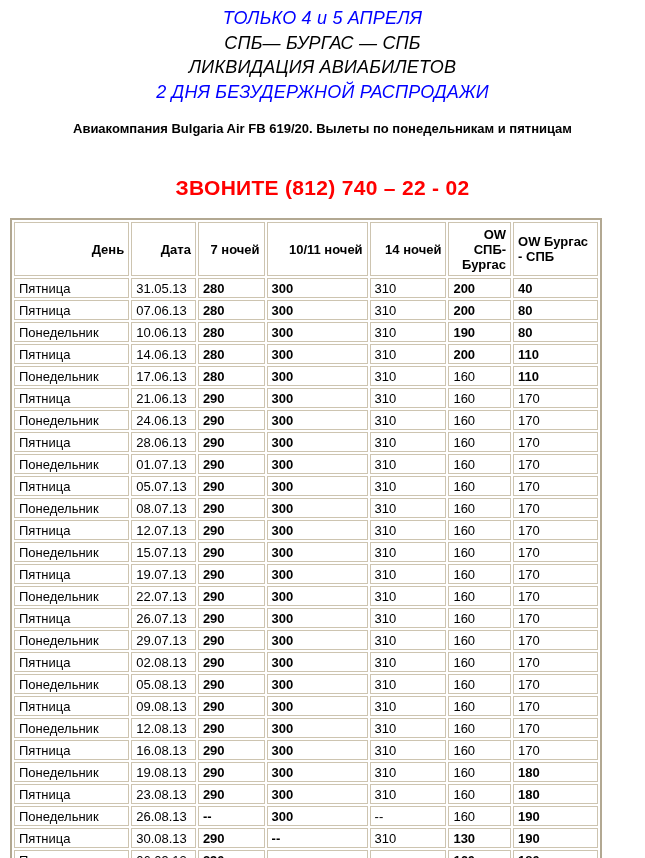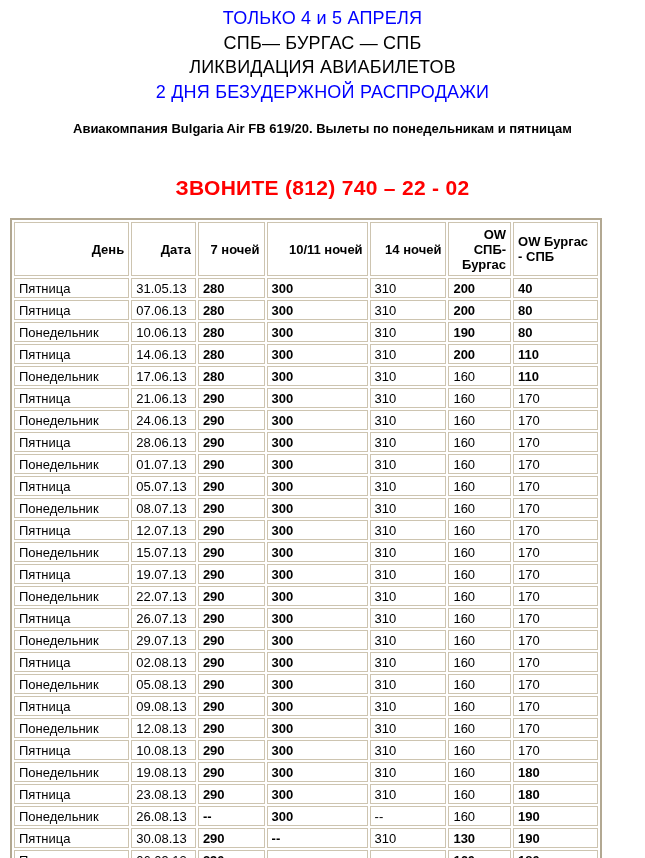--- a/index.html
+++ b/index.html
@@ -15,20 +15,21 @@
   }
   .title-block {
     padding-top: 6px;
     text-align: center;
   }
   .title-line {
     font-size: 18px;
     line-height: 24.5px;
     color: #000000;
     letter-spacing: 0.2px;
+    font-style: italic;
   }
   .title-line.blue { color: #0000ff; }
   .subtitle {
     margin-top: 17px;
     text-align: center;
     font-size: 13px;
     font-weight: bold;
     color: #000000;
   }
   .phone {
@@ -299,21 +300,21 @@
     <td class="blue">Понедельник</td>
     <td>12.08.13</td>
     <td class="hot">290</td>
     <td class="hot">300</td>
     <td>310</td>
     <td>160</td>
     <td>170</td>
   </tr>
         <tr>
     <td>Пятница</td>
-    <td>10.08.13</td>
+    <td>16.08.13</td>
     <td class="hot">290</td>
     <td class="hot">300</td>
     <td>310</td>
     <td>160</td>
     <td>170</td>
   </tr>
         <tr>
     <td class="blue">Понедельник</td>
     <td>19.08.13</td>
     <td class="hot">290</td>

